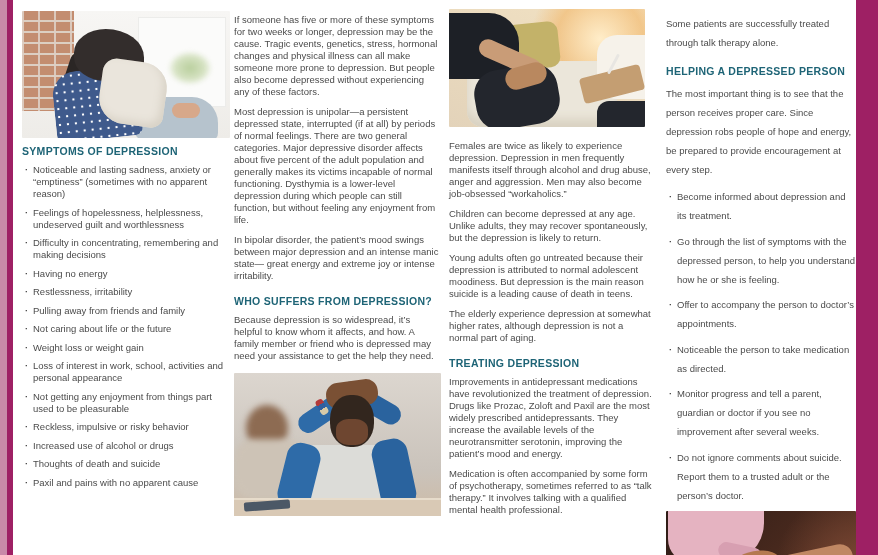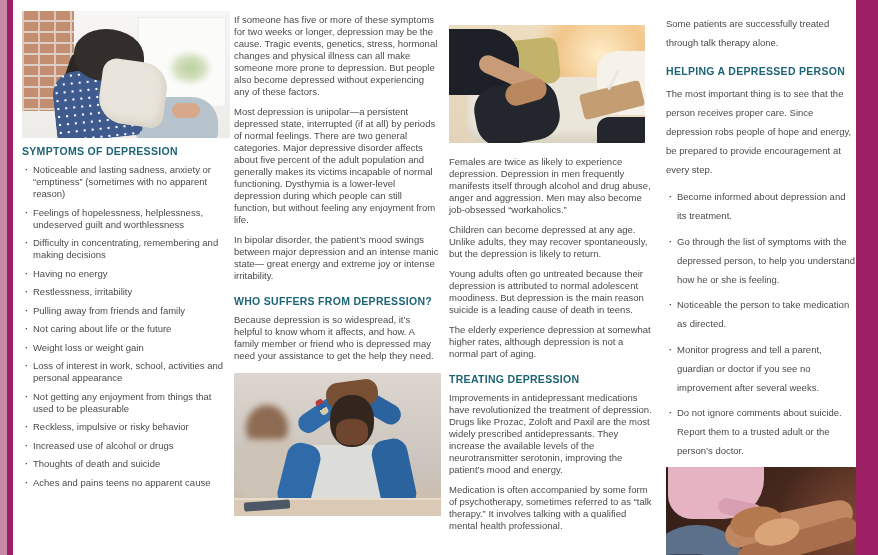--- a/index.html
+++ b/index.html
@@ -9,21 +9,21 @@
     color:#4b4b4b;overflow:hidden;
   }
   .edge{position:absolute;top:0;height:555px;}
   .edge-left-light{left:0;width:7px;background:#c98aa8;}
   .edge-left-dark{left:7px;width:6px;background:#9e2064;}
   .edge-right{right:0;width:22px;background:#9e2064;}
 
   .col{position:absolute;top:0;}
   #col1{left:22px;width:208px;padding-top:11px;}
   #col2{left:234px;width:206px;padding-top:14px;}
-  #col3{left:449px;width:205px;padding-top:9px;margin-top:16px;}
+  #col3{left:449px;width:205px;padding-top:9px;}
   #col4{left:666px;width:190px;padding-top:14px;}
 
   h2{
     font-size:10.5px;line-height:12px;letter-spacing:.3px;
     color:#1e6476;margin:13px 0 7px 0;font-weight:bold;
   }
   #col1 h2{margin-top:7px;}
   p{font-size:9.5px;line-height:12px;margin:0 0 8px 0;}
   .li{
     position:relative;font-size:9.5px;line-height:12px;
@@ -132,25 +132,25 @@
   <h2>SYMPTOMS OF DEPRESSION</h2>
   <div class="li">Noticeable and lasting sadness, anxiety or “emptiness” (sometimes with no apparent reason)</div>
   <div class="li">Feelings of hopelessness, helplessness, undeserved guilt and worthlessness</div>
   <div class="li">Difficulty in concentrating, remembering and making decisions</div>
   <div class="li">Having no energy</div>
   <div class="li">Restlessness, irritability</div>
   <div class="li">Pulling away from friends and family</div>
   <div class="li">Not caring about life or the future</div>
   <div class="li">Weight loss or weight gain</div>
   <div class="li">Loss of interest in work, school, activities and personal appearance</div>
-  <div class="li">Not getting any enjoyment from things that used to be pleasurable</div>
+  <div class="li">Not getting any enjoyment from things part used to be pleasurable</div>
   <div class="li">Reckless, impulsive or risky behavior</div>
   <div class="li">Increased use of alcohol or drugs</div>
   <div class="li">Thoughts of death and suicide</div>
-  <div class="li">Aches and pains teens no apparent cause</div>
+  <div class="li">Paxil and pains with no apparent cause</div>
 </section>
 
 <section class="col" id="col2">
   <p>If someone has five or more of these symptoms for two weeks or longer, depression may be the cause. Tragic events, genetics, stress, hormonal changes and physical illness can all make someone more prone to depression. But people also become depressed without experiencing any of these factors.</p>
   <p>Most depression is unipolar—a persistent depressed state, interrupted (if at all) by periods of normal feelings. There are two general categories. Major depressive disorder affects about five percent of the adult population and generally makes its victims incapable of normal functioning. Dysthymia is a lower-level depression during which people can still function, but without feeling any enjoyment from life.</p>
   <p>In bipolar disorder, the patient’s mood swings between major depression and an intense manic state— great energy and extreme joy or intense irritability.</p>
   <h2>WHO SUFFERS FROM DEPRESSION?</h2>
   <p>Because depression is so widespread, it’s helpful to know whom it affects, and how. A family member or friend who is depressed may need your assistance to get the help they need.</p>
   <div class="ph ph2">
     <div class="g-head"></div>
@@ -191,20 +191,21 @@
   <p>Improvements in antidepressant medications have revolutionized the treatment of depression. Drugs like Prozac, Zoloft and Paxil are the most widely prescribed antidepressants. They increase the available levels of the neurotransmitter serotonin, improving the patient’s mood and energy.</p>
   <p>Medication is often accompanied by some form of psychotherapy, sometimes referred to as “talk therapy.” It involves talking with a qualified mental health professional.</p>
 </section>
 
 <section class="col" id="col4">
   <p>Some patients are successfully treated through talk therapy alone.</p>
   <h2>HELPING A DEPRESSED PERSON</h2>
   <p>The most important thing is to see that the person receives proper care. Since depression robs people of hope and energy, be prepared to provide encouragement at every step.</p>
   <div class="li">Become informed about depression and its treatment.</div>
   <div class="li">Go through the list of symptoms with the depressed person, to help you understand how he or she is feeling.</div>
+  <div class="li">Offer to accompany the person to doctor’s appointments.</div>
   <div class="li">Noticeable the person to take medication as directed.</div>
   <div class="li">Monitor progress and tell a parent, guardian or doctor if you see no improvement after several weeks.</div>
   <div class="li">Do not ignore comments about suicide. Report them to a trusted adult or the person’s doctor.</div>
   <div class="ph ph4">
     <div class="warm"></div>
     <div class="sleeve"></div>
     <div class="cuff"></div>
     <div class="knee4"></div>
     <div class="jeans4"></div>
     <div class="armA"></div>

